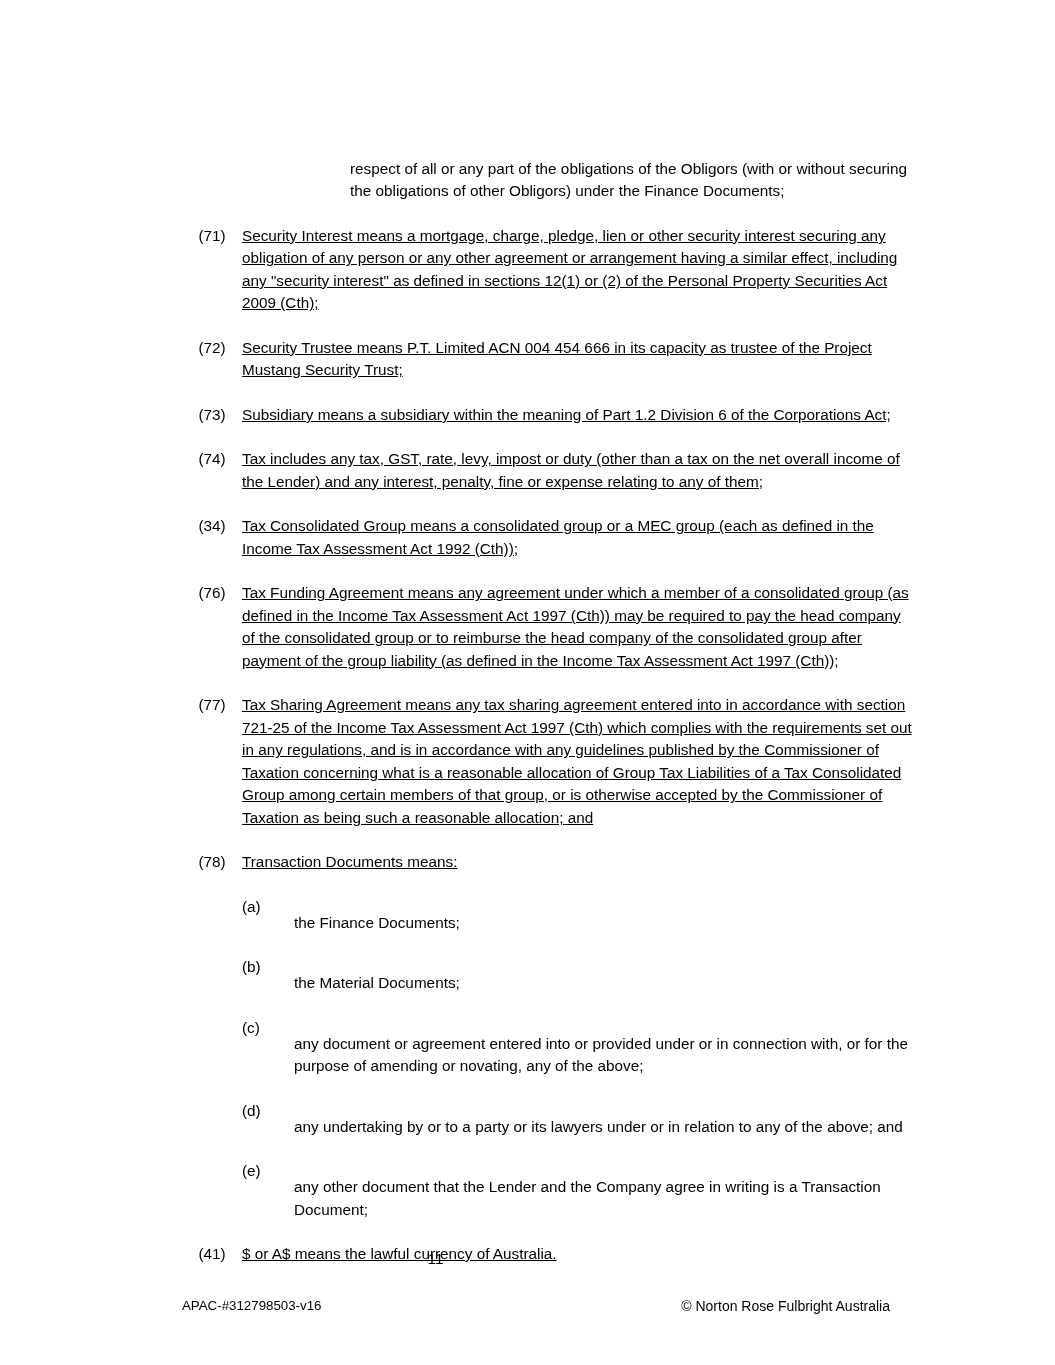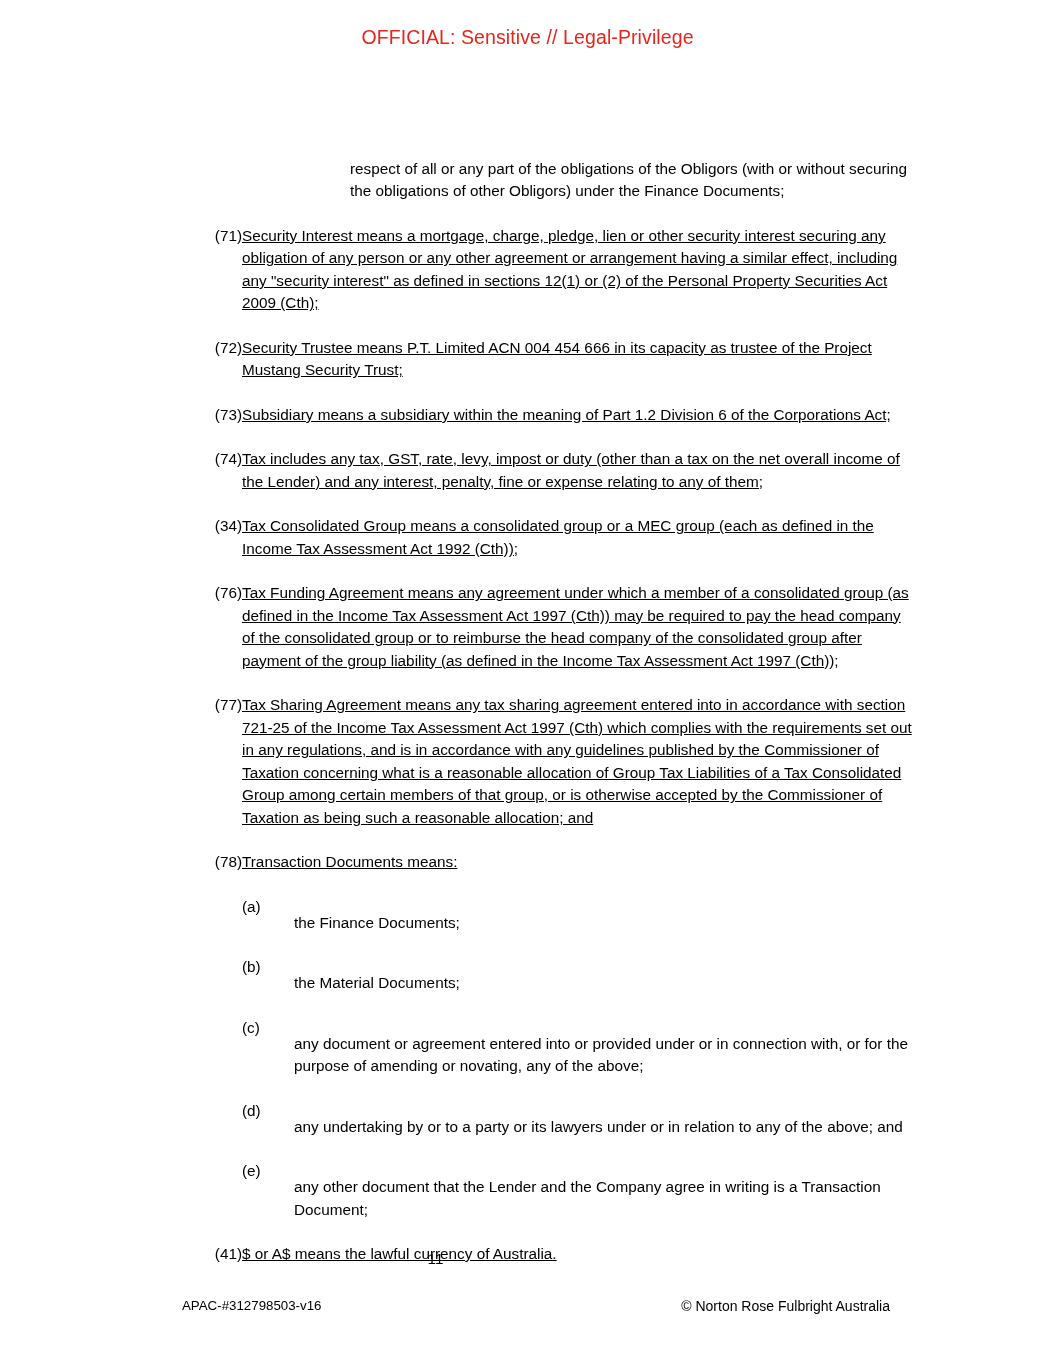--- a/index.html
+++ b/index.html
@@ -45,21 +45,21 @@
   }
   .clause {
     display: flex;
     margin-top: 22px;
     font-size: 15.3px;
     line-height: 1.47;
   }
   .clause .num {
     width: 60px;
     flex: 0 0 60px;
-    text-align: right;
+    text-align: center;
   }
   .clause .body {
     flex: 1 1 auto;
     text-decoration: underline;
   }
   .subclause {
     display: flex;
     margin-top: 22px;
     font-size: 15.3px;
     line-height: 1.47;
@@ -93,21 +93,20 @@
     top: 1298px;
     right: 165px;
     font-size: 14px;
   }
 </style>
 </head>
 <body>
 
 <div class="page">
 
-  <div class="classification">OFFICIAL: Sensitive // Legal-Privilege</div>
 
   <div class="content">
 
     <p class="lead-para">respect of all or any part of the obligations of the Obligors (with or without securing the obligations of other Obligors) under the Finance Documents;</p>
 
     <div class="clause">
       <div class="num">(71)</div>
       <div class="body">Security Interest means a mortgage, charge, pledge, lien or other security interest securing any obligation of any person or any other agreement or arrangement having a similar effect, including any "security interest" as defined in sections 12(1) or (2) of the Personal Property Securities Act 2009 (Cth);</div>
     </div>
 

